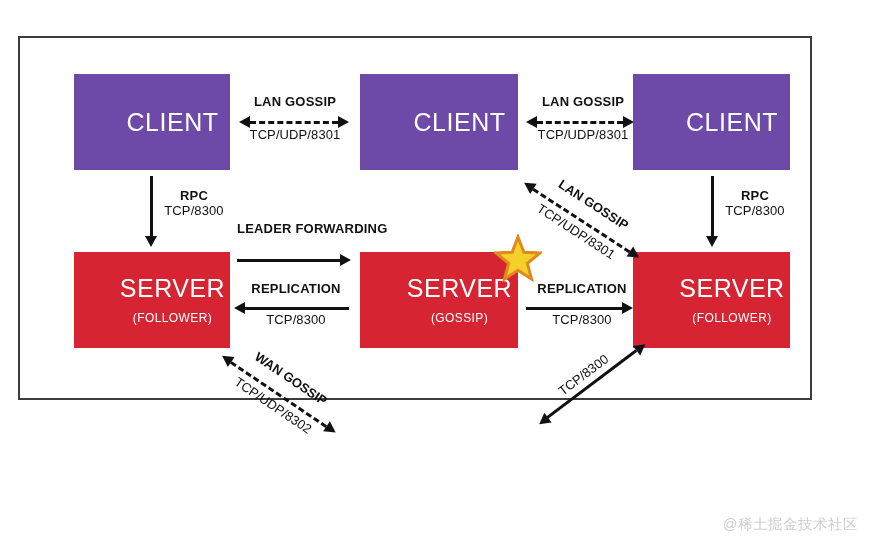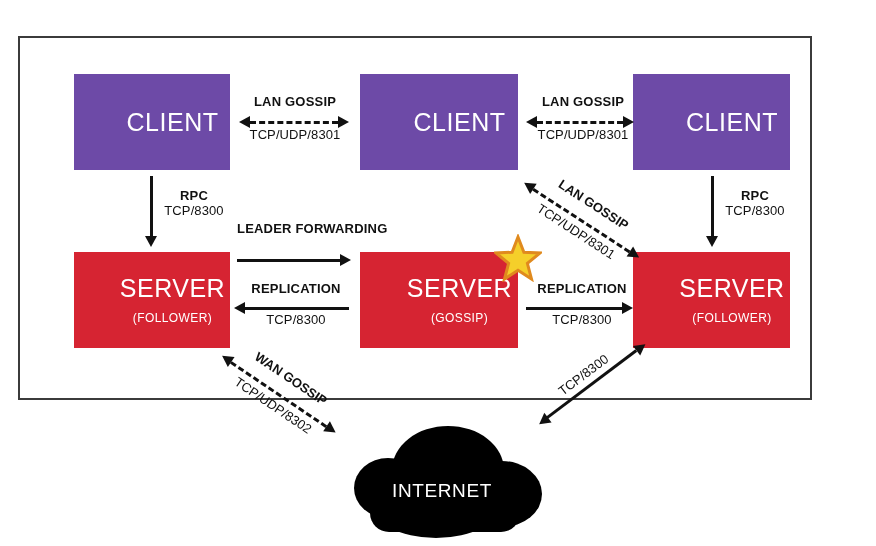--- a/index.html
+++ b/index.html
@@ -324,27 +324,16 @@
 
   <div class="diag" style="left:649px; top:349px; transform: rotate(143deg);">
     <div class="line" style="width:112px; top:5px; left:11px;"></div>
     <div class="dlabel" style="left:8px; top:11px; width:120px; transform: rotate(180deg);">
       <span class="port">TCP/8300</span>
     </div>
     <div class="head left" style="left:0px; top:0px;"></div>
     <div class="head right" style="left:122px; top:0px;"></div>
   </div>
 
-  <div class="cloud-wrap">
-    <svg width="212" height="128" viewBox="0 0 212 128">
-      <g fill="#000000">
-        <ellipse cx="112" cy="52" rx="56" ry="44"></ellipse>
-        <ellipse cx="52" cy="70" rx="34" ry="30"></ellipse>
-        <ellipse cx="166" cy="76" rx="40" ry="33"></ellipse>
-        <ellipse cx="100" cy="84" rx="66" ry="36"></ellipse>
-        <rect x="34" y="76" width="150" height="38" rx="19"></rect>
-      </g>
-    </svg>
-    <div class="cloud-label">INTERNET</div>
-  </div>
-
+
+  <div class="watermark">@稀土掘金技术社区</div>
 
 </div>
 
 </body></html>

